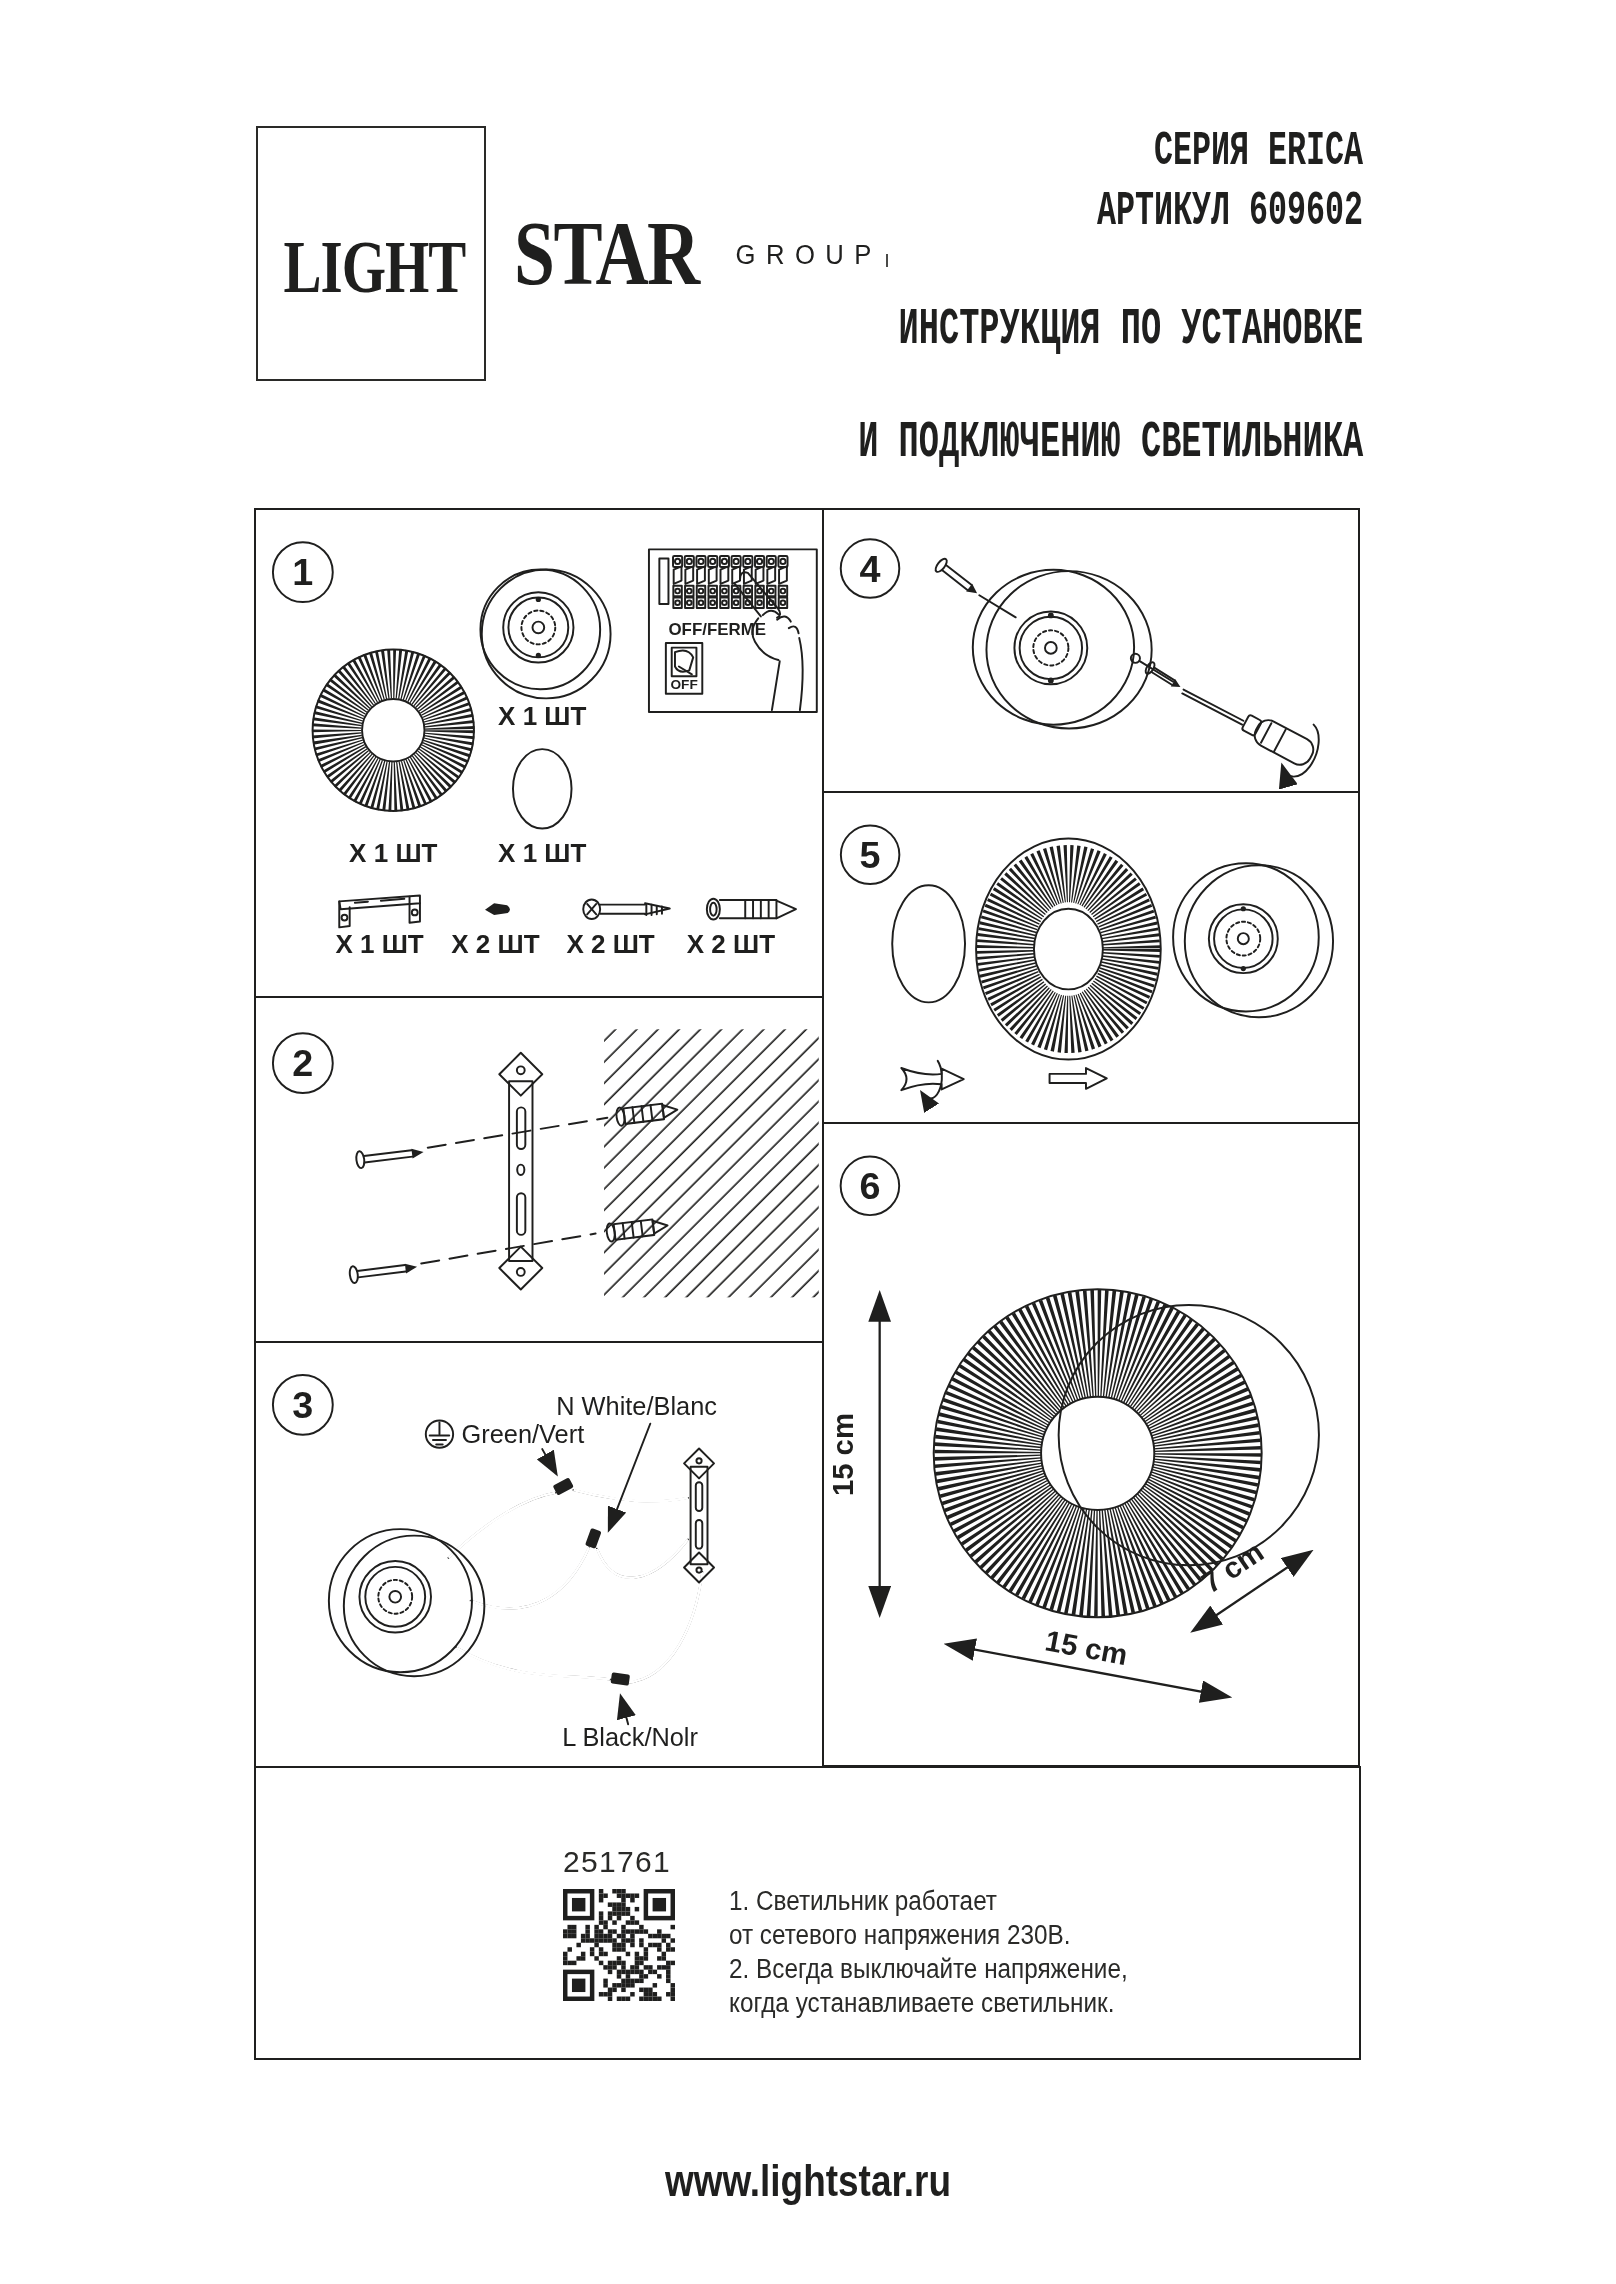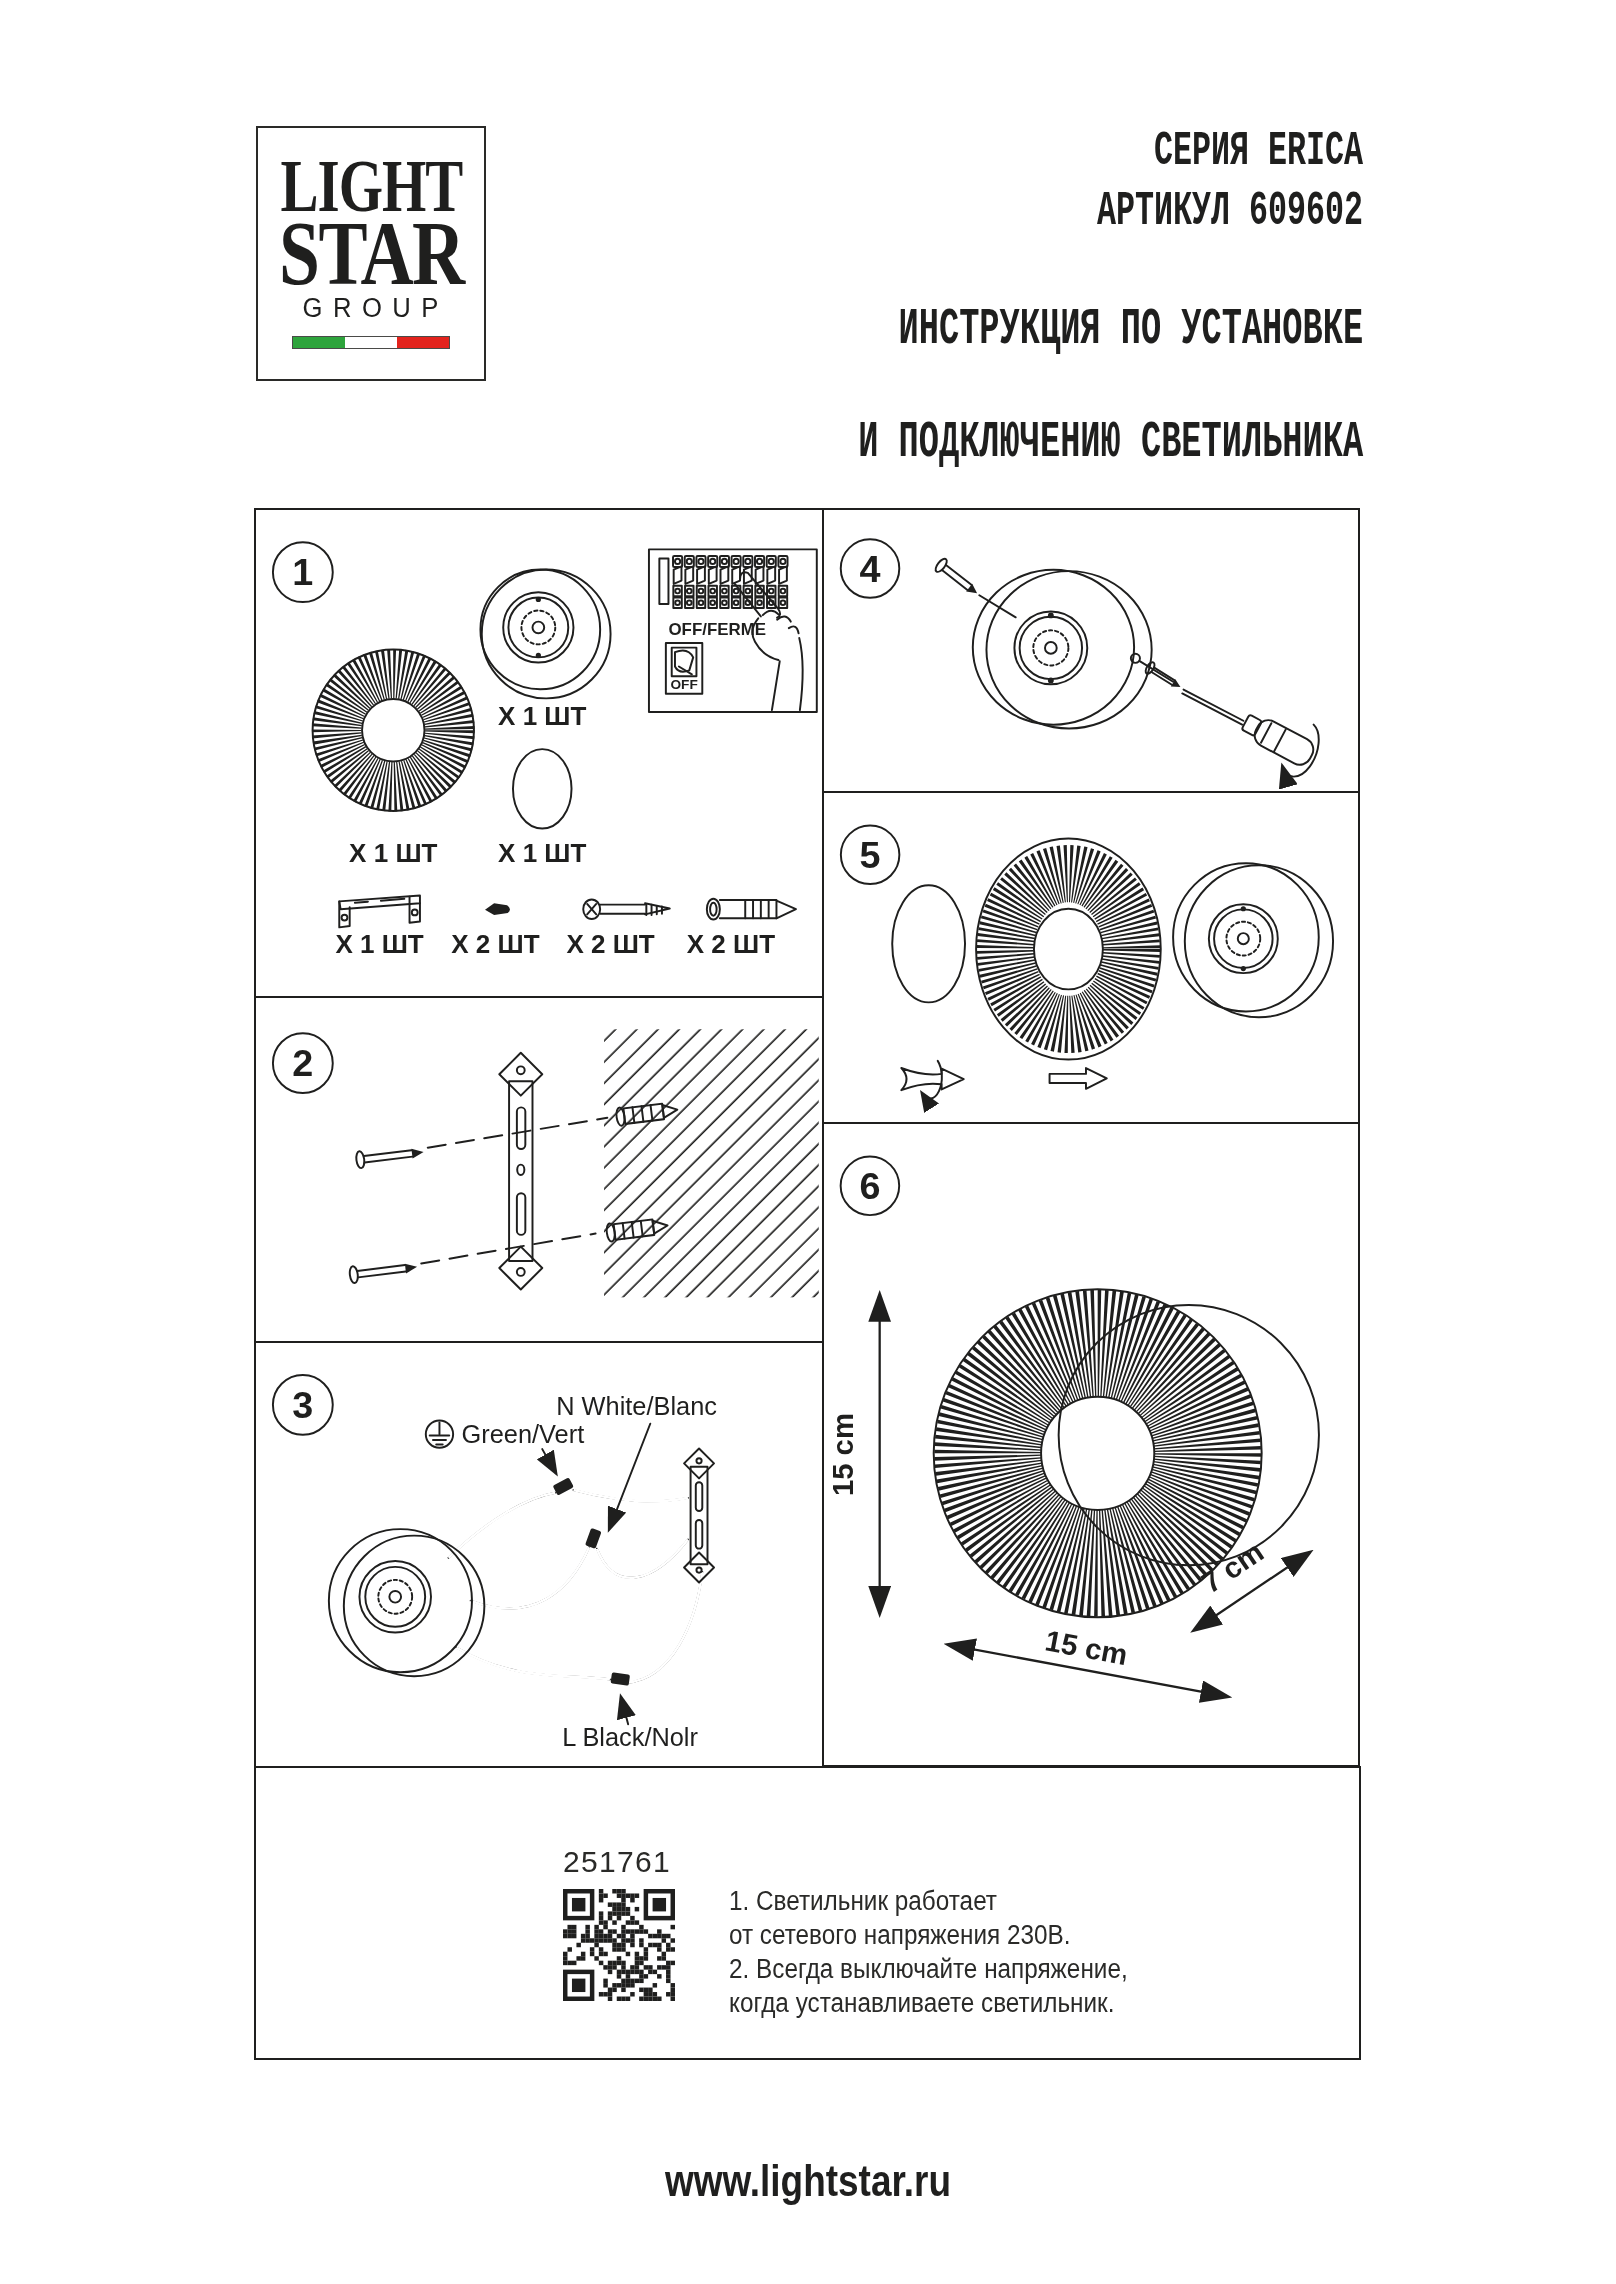--- a/index.html
+++ b/index.html
@@ -1,19 +1,19 @@
 <!DOCTYPE html>
 <html style="font-size:10.4px"><head>
 <meta charset="utf-8">
 <style>
   html,body{margin:0;padding:0;background:#fff;}
   body{width:1616px;height:2284px;position:relative;font-family:"Liberation Sans",sans-serif;color:#1f1f1e;overflow:hidden;}
   .abs{position:absolute;}
   
-  .logo-box{position:absolute;left:256px;top:126px;width:230px;height:255px;border:2.6px solid #2a2a28;box-sizing:border-box;display:flex;flex-direction:column;align-items:center;background:#fff;}
+  .logo-box{position:absolute;left:256px;top:126px;width:230px;height:255px;border:2.6px solid #2a2a28;box-sizing:border-box;display:flex;flex-direction:row;align-items:center;background:#fff;}
   .logo-light{margin-top:29px;font-family:"Liberation Serif",serif;font-weight:700;font-size:73px;line-height:60px;transform:scaleX(.78);letter-spacing:-1.3px;}
   .logo-star{font-family:"Liberation Serif",serif;font-weight:700;font-size:92px;line-height:73px;transform:scaleX(.80);letter-spacing:-2px;}
   .logo-group{margin-top:3.9px;font-size:27px;font-weight:400;letter-spacing:11px;text-indent:11px;transform:scaleX(.95);line-height:29px;}
   .logo-flag{margin-top:13px;width:156px;height:11px;border:1.3px solid #4a4a48;display:flex;}
   .logo-flag span{flex:1;}
   .hdr-right{position:absolute;right:253px;top:121px;text-align:right;font-family:Liberation Mono, monospace;}
   .hdr-line{font-weight:700;transform:scaleX(.66);transform-origin:right center;white-space:nowrap;}
   .hdr-series{font-size:48px;line-height:60px;}
   .hdr-title{font-size:51px;line-height:48px;margin-top:65px;}
   

